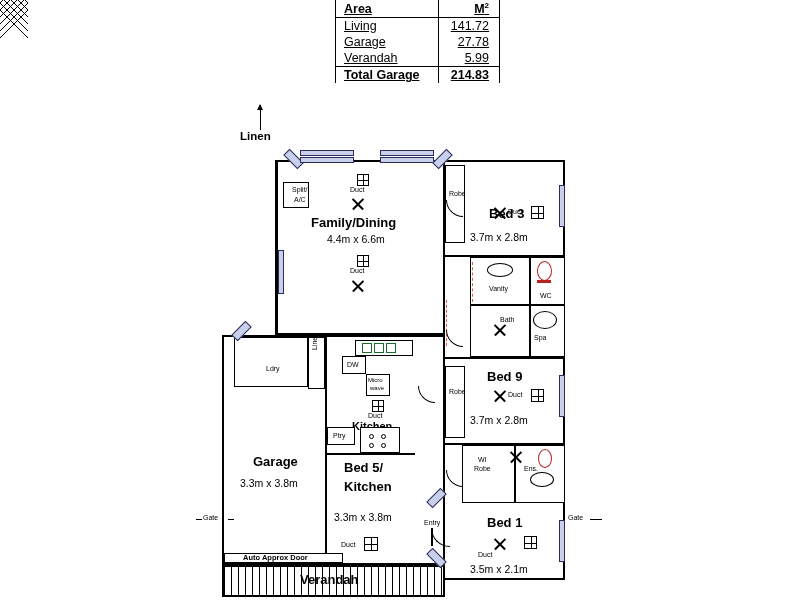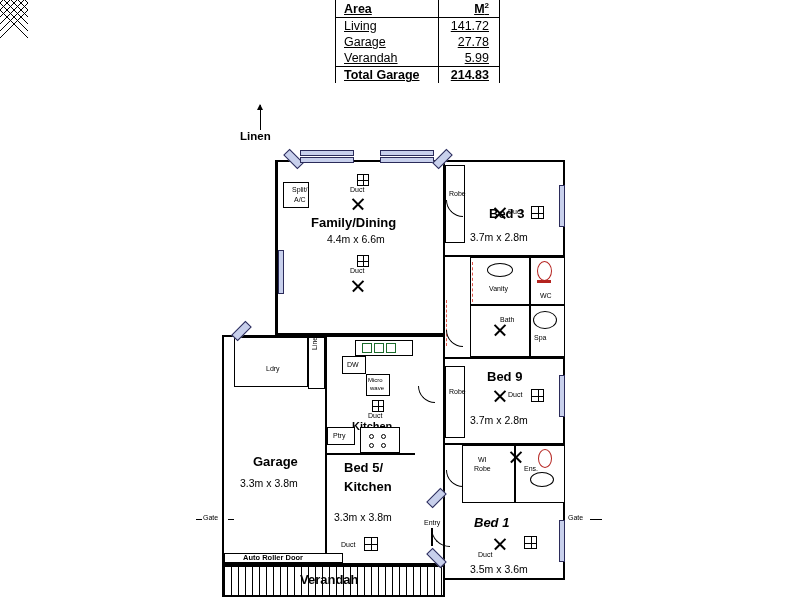--- a/index.html
+++ b/index.html
@@ -189,32 +189,32 @@
   <div class="thin" style="left:462px;top:445px;width:103px;height:58px;"></div>
   <div class="thin" style="left:462px;top:445px;width:53px;height:58px;"></div>
   <div class="t xsmall" style="left:478px;top:456px;">WI</div>
   <div class="t xsmall" style="left:474px;top:465px;">Robe</div>
   <div class="thin" style="left:515px;top:445px;width:50px;height:58px;"></div>
   <div class="t xsmall" style="left:524px;top:465px;">Ens.</div>
   <div class="fan" style="left:505px;top:446px;width:22px;height:22px;"></div>
   <div class="ov" style="left:538px;top:449px;width:12px;height:17px;border-color:#b4231f;"></div>
   <div class="ov" style="left:530px;top:472px;width:22px;height:13px;"></div>
 
-  <div class="t room-name" style="left:474px;top:516px;font-style:italic;">Bed 1</div>
+  <div class="t room-name" style="left:487px;top:516px;">Bed 1</div>
   <div class="fan" style="left:490px;top:534px;width:20px;height:20px;"></div>
   <div class="t xsmall" style="left:478px;top:551px;">Duct</div>
   <div class="duct" style="left:524px;top:536px;width:13px;height:13px;"></div>
-  <div class="t room-dim" style="left:470px;top:563px;">3.5m x 3.6m</div>
+  <div class="t room-dim" style="left:470px;top:563px;">3.5m x 2.1m</div>
   <div class="win" style="left:559px;top:520px;width:6px;height:42px;"></div>
 
   <div class="w" style="left:325px;top:335px;width:2px;height:230px;"></div>
   <div class="t room-name" style="left:253px;top:455px;">Garage</div>
   <div class="t room-dim" style="left:240px;top:477px;">3.3m x 3.8m</div>
   <div class="w dots" style="left:224px;top:553px;width:119px;height:10px;border:1px solid #000;box-sizing:border-box;"></div>
-  <div class="t xsmall tb" style="left:243px;top:554px;font-size:7.5px;">Auto Roller Door</div>
+  <div class="t xsmall tb" style="left:243px;top:554px;font-size:7.5px;">Auto Approx Door</div>
 
   <div class="thin" style="left:234px;top:337px;width:74px;height:50px;"></div>
   <div class="hatch" style="left:236px;top:339px;width:28px;height:46px;"></div>
   <div class="t xsmall" style="left:266px;top:365px;">Ldry</div>
   <div class="win" style="left:237px;top:321px;width:9px;height:20px;transform:rotate(45deg);"></div>
 
   <div class="thin" style="left:308px;top:337px;width:17px;height:52px;"></div>
   <div class="t xsmall" style="left:311px;top:350px;transform:rotate(-90deg);transform-origin:left top;">Linen</div>
 
   <div class="thin" style="left:327px;top:337px;width:88px;height:100px;border:none;"></div>

